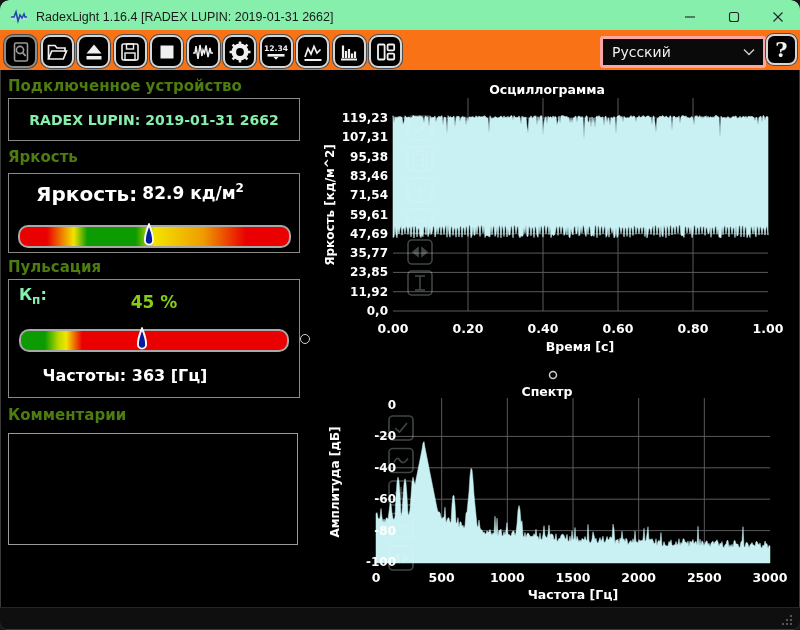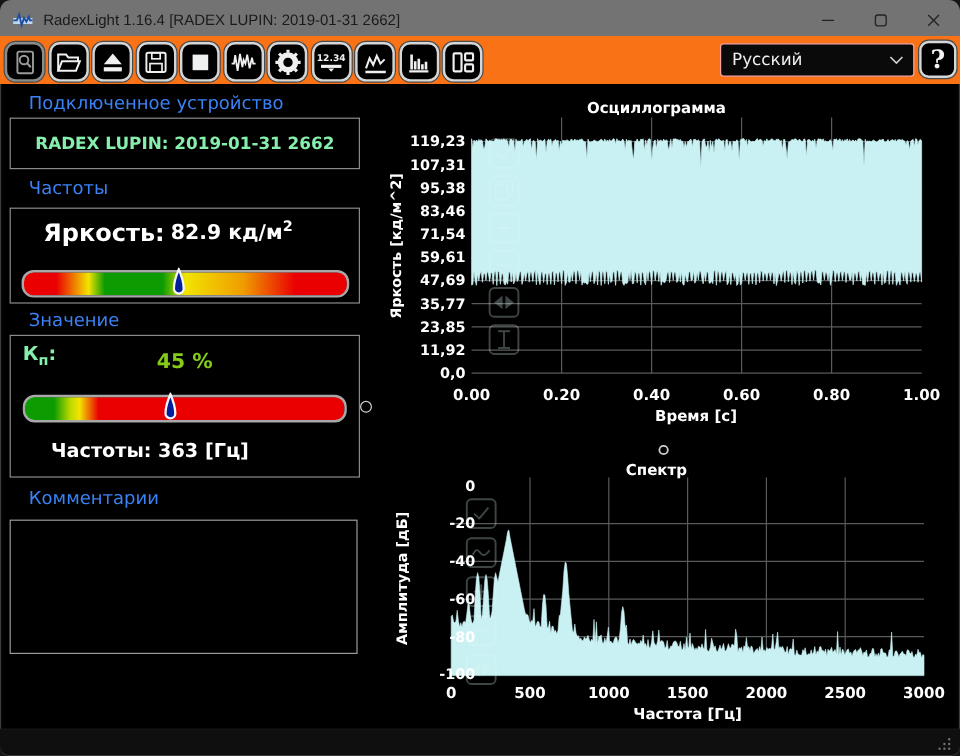--- a/index.html
+++ b/index.html
@@ -1,39 +1,39 @@
 <!DOCTYPE html>
 <html><head>
 <meta charset="utf-8">
 <style>
   html,body{margin:0;padding:0;background:#161616;}
   #app{position:relative;width:800px;height:630px;background:#000;border-radius:9px 9px 7px 7px;
        overflow:hidden;font-family:"DejaVu Sans",sans-serif;box-shadow:inset 0 0 0 1px #3a3a3a;}
   
-  .titlebar{position:absolute;left:0;top:0;width:800px;height:34px;background:#737373;
+  .titlebar{position:absolute;left:0;top:0;width:800px;height:34px;background:#86efac;
             border-radius:9px 9px 0 0;display:flex;align-items:center;}
   .title-icon{margin-left:10px;width:18px;height:16px;display:flex;align-items:center;}
   .title-text{margin-left:8px;font-family:"Liberation Sans",sans-serif;font-size:12.5px;color:#1a1a1a;}
   .win-btns{margin-left:auto;display:flex;height:100%;}
   .win-btn{width:44px;height:100%;display:flex;align-items:center;justify-content:center;background:none;border:none;cursor:pointer;}
   
   .toolbar{position:absolute;left:0;top:30px;width:800px;height:40px;background:#f97316;}
   .tb-btn{position:absolute;top:5px;width:33px;height:33px;background:#000;border:2px solid #d6d6d6;
           border-radius:9px;box-shadow:0 0 0 1px #4a4a4a;display:flex;align-items:center;justify-content:center;padding:0;}
   .tb-btn.disabled{border-color:#8c8c8c;}
   .lang-select{position:absolute;left:600px;top:6px;width:160px;height:26px;background:#0a0a0a;
-               border:1px solid #fca5a5;border-radius:3px;display:flex;align-items:center;color:#f0f0f0;
+               border:3px solid #fca5a5;border-radius:3px;display:flex;align-items:center;color:#f0f0f0;
                font-size:14px;font-family:"DejaVu Sans",sans-serif;}
   .lang-select span{margin-left:9px;}
   .lang-chevron{margin-left:auto;margin-right:8px;}
   .help-btn{position:absolute;left:766px;top:4px;width:31px;height:31px;background:#000;color:#f2f2f2;
             border:2px solid #d6d6d6;border-radius:8px;box-shadow:0 0 0 1px #4a4a4a;font-size:21px;
             font-weight:bold;font-family:"DejaVu Serif",serif;line-height:1;padding:0;}
   
-  .sec-header{position:absolute;left:24px;color:#3b82f6;font-size:15px;}
+  .sec-header{position:absolute;left:8px;color:#4d7c0f;font-size:15px;font-weight:bold;}
   .panel-box{position:absolute;left:8px;width:292px;border:1px solid #8a8a8a;background:#000;box-sizing:border-box;}
   .device-box{top:98px;height:43px;display:flex;align-items:center;justify-content:center;
               color:#86efac;font-size:14px;font-weight:bold;}
   .value-box{top:173px;height:80px;}
   .value-line{position:absolute;left:0;top:8px;width:100%;text-align:center;color:#fff;transform:translateX(-14px);}
   .value-label{font-size:20px;font-weight:bold;}
   .value-num{font-size:17px;font-weight:bold;position:relative;top:-2px;}
   .value-num sup{font-size:12px;}
   .gbar{position:absolute;height:19px;border:2px solid #a8a8a8;border-radius:10px;}
   .gbar-bright{left:9px;top:51px;width:269px;
@@ -184,34 +184,34 @@
       </svg>
     </div>
     <button class="help-btn">?</button>
   </div>
 
   <div class="sec-header" style="top:77px;">Подключенное устройство</div>
   <div class="panel-box device-box">
     <span>RADEX LUPIN: 2019-01-31 2662</span>
   </div>
 
-  <div class="sec-header" style="top:148px;">Частоты</div>
+  <div class="sec-header" style="top:148px;">Яркость</div>
   <div class="panel-box value-box">
     <div class="value-line">
       <span class="value-label">Яркость:</span>
       <span class="value-num"><span>82.9 кд/м</span><sup>2</sup></span>
     </div>
     <div class="gbar gbar-bright" id="bright-bar">
         <div class="droplet" style="left: 48%;"><svg width="11" height="27" viewBox="0 0 11 27">
             <path d="M5.5,1.5 C5.5,1.5 9.6,11 9.6,17.5 A4.1,4.1 0 1,1 1.4,17.5 C1.4,11 5.5,1.5 5.5,1.5 Z" fill="#031d9c" stroke="#f7f7f7" stroke-width="1.9"></path>
           </svg></div>
       </div>
   </div>
 
-  <div class="sec-header" style="top:258px;">Значение</div>
+  <div class="sec-header" style="top:258px;">Пульсация</div>
   <div class="panel-box pulse-box">
     <div class="kp-label"><span>К</span><sub>п</sub><span>:</span></div>
     <div class="kp-value">45 %</div>
     <div class="gbar gbar-pulse" id="pulse-bar">
         <div class="droplet" style="left: 45.5%;"><svg width="11" height="27" viewBox="0 0 11 27">
             <path d="M5.5,1.5 C5.5,1.5 9.6,11 9.6,17.5 A4.1,4.1 0 1,1 1.4,17.5 C1.4,11 5.5,1.5 5.5,1.5 Z" fill="#031d9c" stroke="#f7f7f7" stroke-width="1.9"></path>
           </svg></div>
       </div>
     <div class="freq-line">Частоты: 363 [Гц]</div>
   </div>

